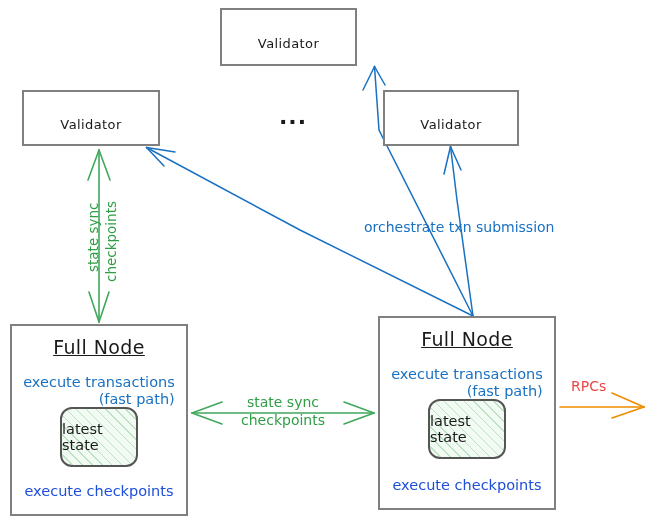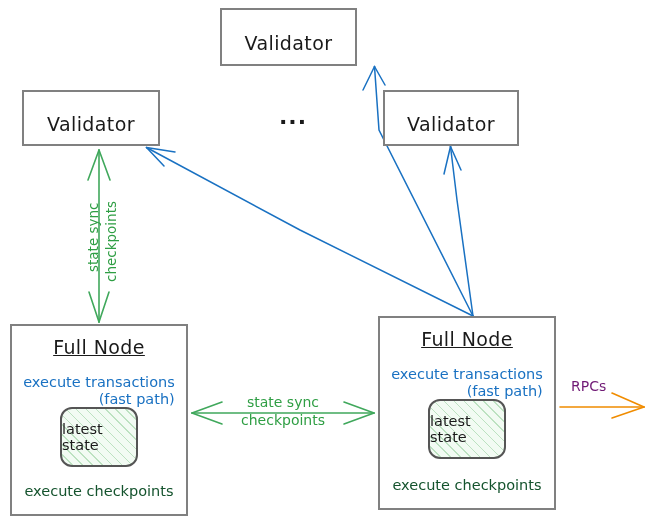--- a/index.html
+++ b/index.html
@@ -34,41 +34,41 @@
     border: 2px solid #808080;
     display: flex;
     flex-direction: column;
     align-items: center;
   }
   .validator-box {
     justify-content: center;
   }
   .node-title {
     font-family: "DejaVu Sans", sans-serif;
-    font-size: 19px;
+    font-size: 13px;
     color: #1a1a1a;
     letter-spacing: 0.4px;
     white-space: nowrap;
     margin-top: 12px;
   }
   .fullnode-box .node-title {
     font-size: 19px;
     margin-top: 10px;
     text-decoration: underline;
   }
   .line-blue {
     color: #1971c2;
     font-size: 14.5px;
     line-height: 17px;
     text-align: right;
     white-space: nowrap;
     margin-top: 16px;
   }
   .line-green {
-    color: #14532d;
+    color: #1d4ed8;
     font-size: 14.5px;
     line-height: 17px;
     text-align: center;
     white-space: nowrap;
   }
   .fullnode-footer {
     position: absolute;
     bottom: 14px;
     left: 0;
     right: 0;
@@ -103,21 +103,21 @@
 
   
   .edge-label {
     position: absolute;
     white-space: nowrap;
     font-size: 14px;
     line-height: 16px;
   }
   .lbl-green  { color: #2f9e44; text-align: center; }
   .lbl-blue   { color: #1971c2; }
-  .lbl-orange { color: #701a75; font-size: 14px; }
+  .lbl-orange { color: #ef4444; font-size: 14px; }
   .lbl-vert {
     position: absolute;
     color: #2f9e44;
     font-size: 13.5px;
     line-height: 15px;
     white-space: nowrap;
     transform-origin: 0 0;
     transform: rotate(-90deg);
   }
   .ellipsis {
@@ -217,16 +217,17 @@
     </div>
     <div class="line-green fullnode-footer">execute checkpoints</div>
   </div>
 
   <div class="lbl-vert" style="left:86px; top:272px;">state sync</div>
   <div class="lbl-vert" style="left:104px; top:282px;">checkpoints</div>
 
   <div class="edge-label lbl-green" style="left:228px; top:394px; width:110px;">state sync</div>
   <div class="edge-label lbl-green" style="left:228px; top:412px; width:110px;">checkpoints</div>
 
+  <div class="edge-label lbl-blue" style="left:364px; top:219px;">orchestrate txn submission</div>
 
   <div class="edge-label lbl-orange" style="left:571px; top:378px;">RPCs</div>
 
 </div>
 
 </body></html>

